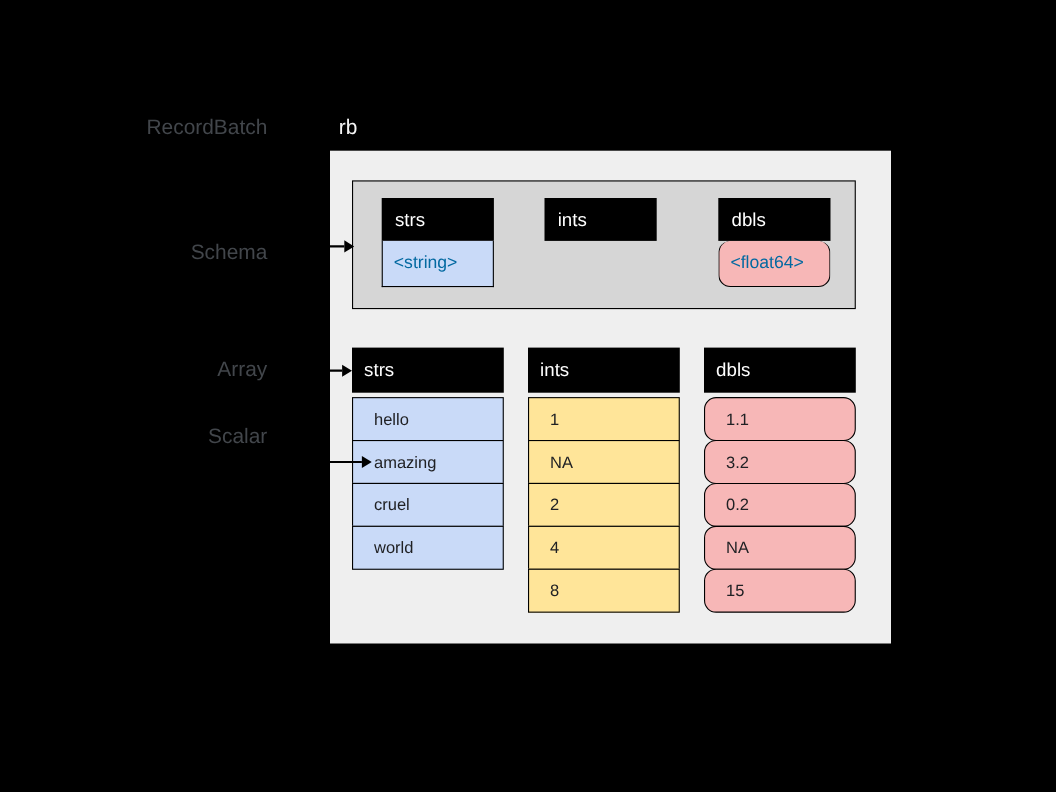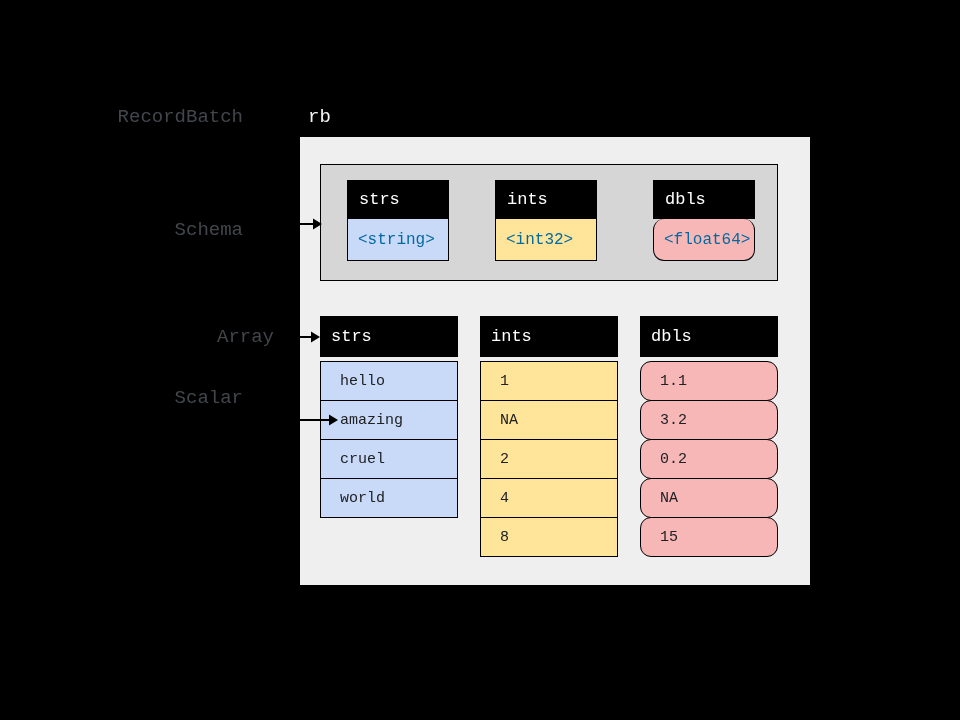--- a/index.html
+++ b/index.html
@@ -1,26 +1,26 @@
 <!DOCTYPE html>
 <html><head>
 <meta charset="utf-8">
 <style>
   html,body{margin:0;padding:0;background:#000;}
   #canvas{
     position:relative;width:960px;height:720px;background:#000;overflow:hidden;
-    font-family:Liberation Mono, monospace;
+    font-family:Liberation Sans, sans-serif;
   }
   .side-label{
     position:absolute;left:0;width:243px;text-align:right;
     font-size:19px;line-height:24px;color:#42464b;
   }
   #lbl-recordbatch{top:105px;}
   #lbl-schema{top:218px;}
-  #lbl-array{top:325px;padding-left:31px;}
+  #lbl-array{top:325px;}
   #lbl-scalar{top:386px;}
   #rb-label{
     position:absolute;left:308px;top:105px;font-size:19px;line-height:24px;color:#f5f5f5;
   }
   #rb-box{
     position:absolute;left:300px;top:137px;width:510px;height:448px;background:#efefef;
   }
   #schema-box{
     position:absolute;left:320px;top:164px;width:458px;height:117px;
     background:#d6d6d6;border:1px solid #000;box-sizing:border-box;
@@ -74,21 +74,20 @@
   <div id="rb-box"></div>
 
   <div id="schema-box"></div>
 
   <div class="schema-card" id="schema-card-strs">
     <div class="card-header">strs</div>
     <div class="card-body fill-blue">&lt;string&gt;</div>
   </div>
   <div class="schema-card" id="schema-card-ints">
     <div class="card-header">ints</div>
-    <div class="card-body fill-yellow">&lt;int32&gt;</div>
   </div>
   <div class="schema-card" id="schema-card-dbls">
     <div class="card-header">dbls</div>
     <div class="card-body fill-pink">&lt;float64&gt;</div>
   </div>
 
   <div class="array-col" id="array-col-strs">
     <div class="array-header">strs</div>
     <div class="array-cells">
       <div class="array-cell fill-blue">hello</div>

